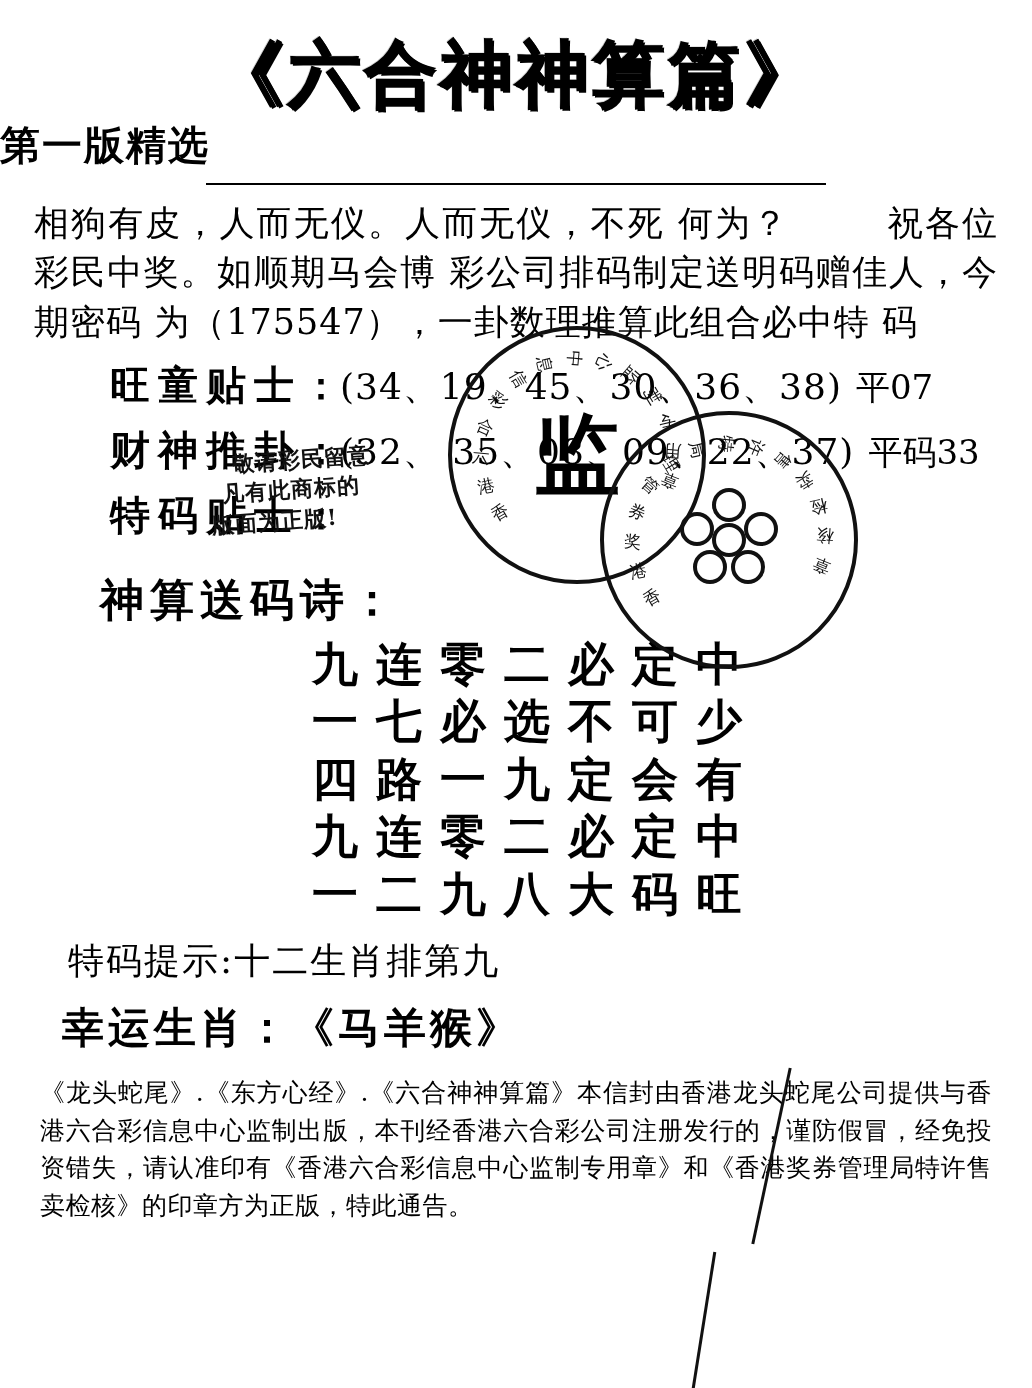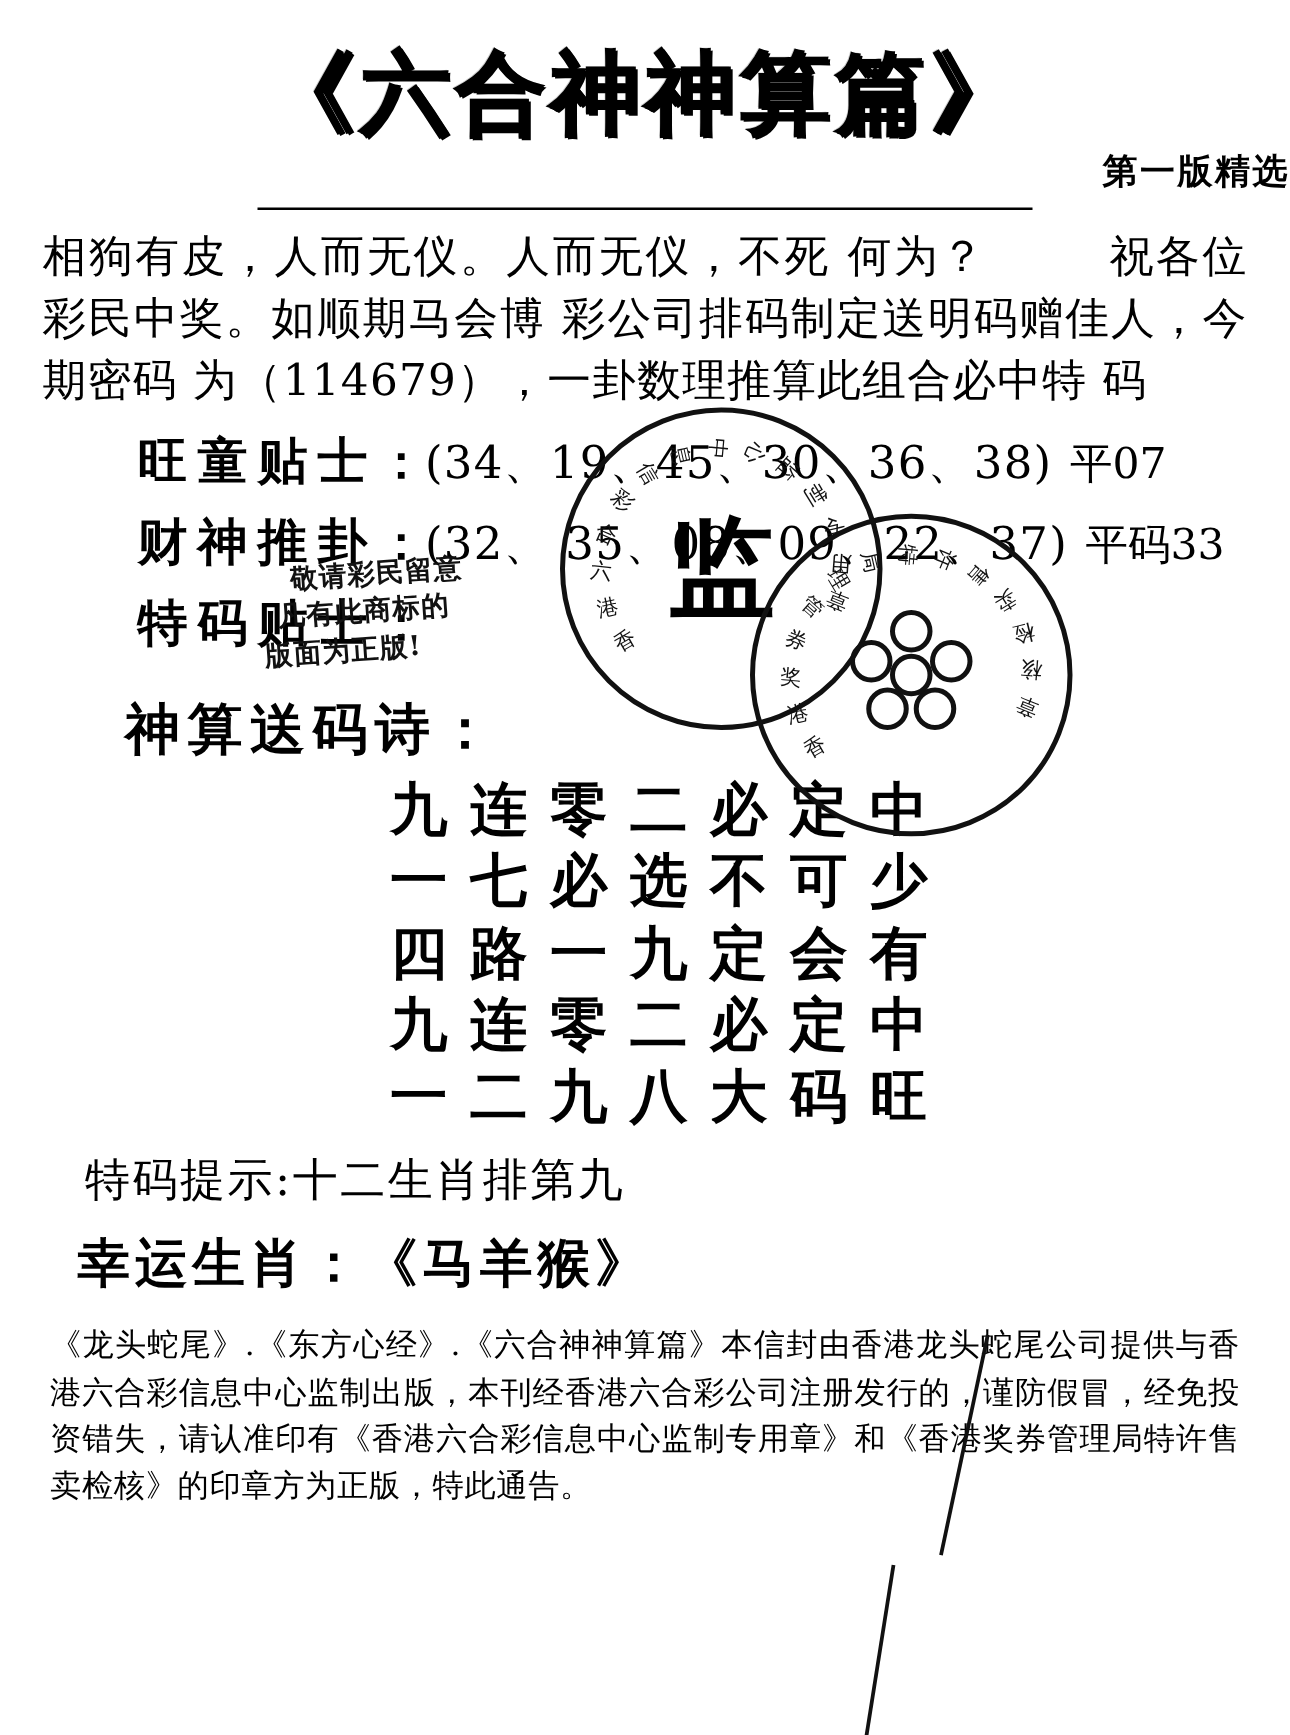--- a/index.html
+++ b/index.html
@@ -28,24 +28,24 @@
     font-family: "DejaVu Serif", serif;
     font-weight: bold;
     font-size: 72px;
     letter-spacing: 4px;
     margin-top: 36px;
     line-height: 1.05;
     text-shadow: 2px 2px 0 #000, -1px -1px 0 #ccc;
     -webkit-text-stroke: 1px #000;
   }
   .subtitle {
-    text-align: right;
-    font-family: "DejaVu Serif", serif;
-    font-weight: bold;
-    font-size: 28px;
+    text-align: left;
+    font-family: "DejaVu Serif", serif;
+    font-weight: bold;
+    font-size: 40px;
     letter-spacing: 2px;
     margin-top: 6px;
   }
   .rule {
     width: 620px;
     margin: 10px auto 0 auto;
     border-top: 2px solid #000;
   }
 
   
@@ -224,21 +224,21 @@
   <div class="title">《六合神神算篇》</div>
   <div class="subtitle">第一版精选</div>
   <div class="rule"></div>
 
   <div class="para">
     <span>相狗有皮，人而无仪。人而无仪，不死</span>
     <span>何为？</span>
     <span class="indent"></span>
     <span>祝各位彩民中奖。如顺期马会博</span>
     <span>彩公司排码制定送明码赠佳人，今期密码</span>
-    <span>为（114679），一卦数理推算此组合必中特</span>
+    <span>为（175547），一卦数理推算此组合必中特</span>
     <span>码</span>
   </div>
 
   <div class="tips">
     <div class="tip-row">
       <span class="tip-label">旺童贴士</span>
       <span class="tip-colon">：</span>
       <span class="tip-nums">(34、19、45、30、36、38)</span>
       <span class="tip-extra">平07</span>
     </div>

